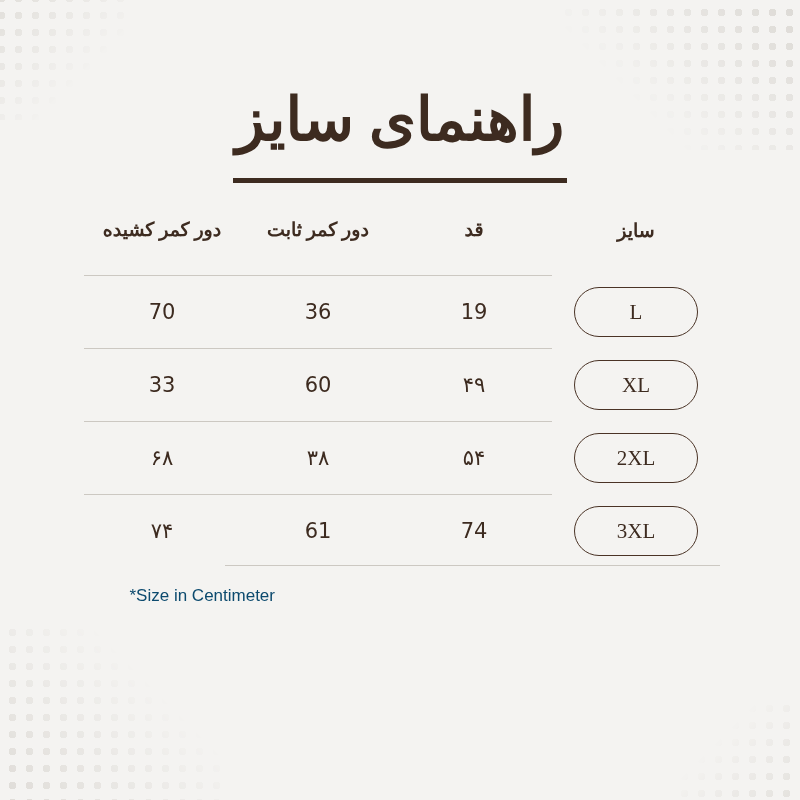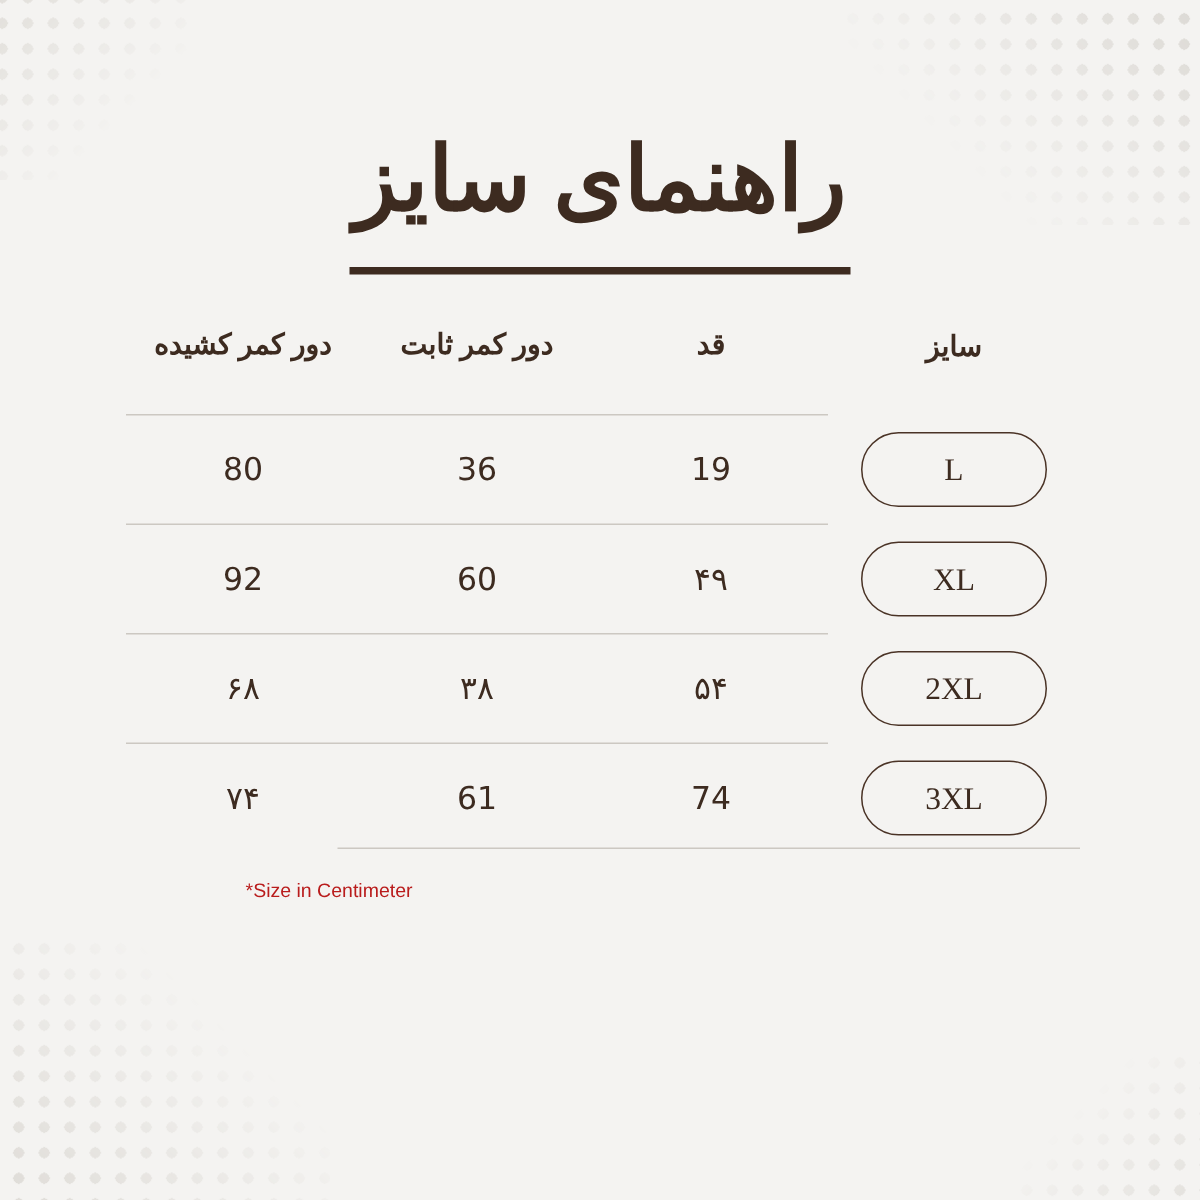--- a/index.html
+++ b/index.html
@@ -149,22 +149,22 @@
     width: 495px;
     height: 1px;
     background: #ccc8c2;
   }
 
   .note {
     position: absolute;
     top: 586px;
     right: 525px;
     font-family: "Liberation Sans", sans-serif;
-    font-size: 13px;
-    color: #b91c1c;
+    font-size: 17px;
+    color: #0c4a6e;
     direction: ltr;
     white-space: nowrap;
   }
 </style>
 </head>
 <body>
 
 <div class="page">
 
   <div class="dots dots-tr"></div>
@@ -185,29 +185,29 @@
           <th class="col-c">دور کمر کشیده</th>
         </tr>
       </thead>
       <tbody>
         <tr>
           <td class="size-cell">
             <span class="size-pill">L</span>
           </td>
           <td>19</td>
           <td>36</td>
-          <td>80</td>
+          <td>70</td>
         </tr>
         <tr>
           <td class="size-cell">
             <span class="size-pill">XL</span>
           </td>
           <td>۴۹</td>
           <td>60</td>
-          <td>92</td>
+          <td>33</td>
         </tr>
         <tr>
           <td class="size-cell">
             <span class="size-pill">2XL</span>
           </td>
           <td>۵۴</td>
           <td>۳۸</td>
           <td>۶۸</td>
         </tr>
         <tr>

